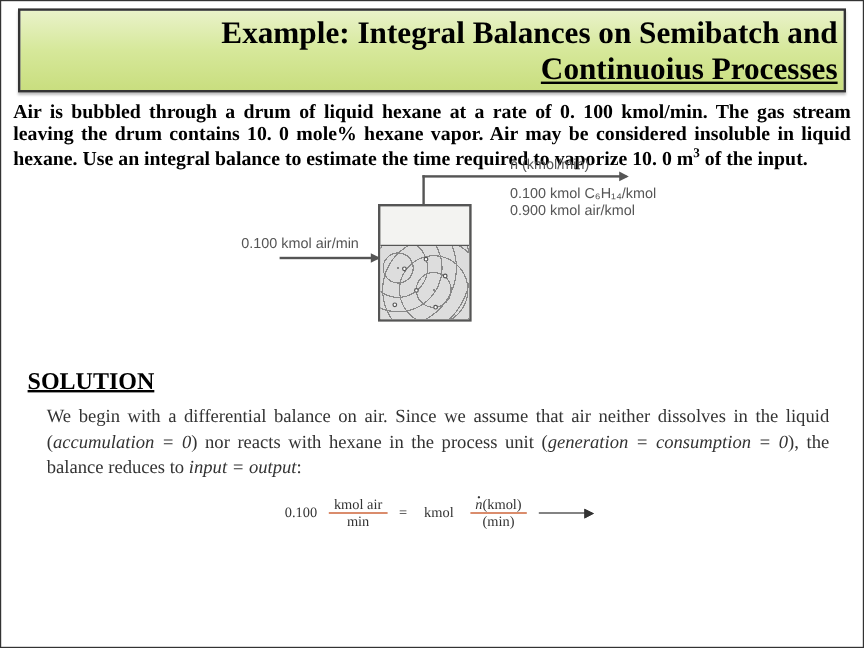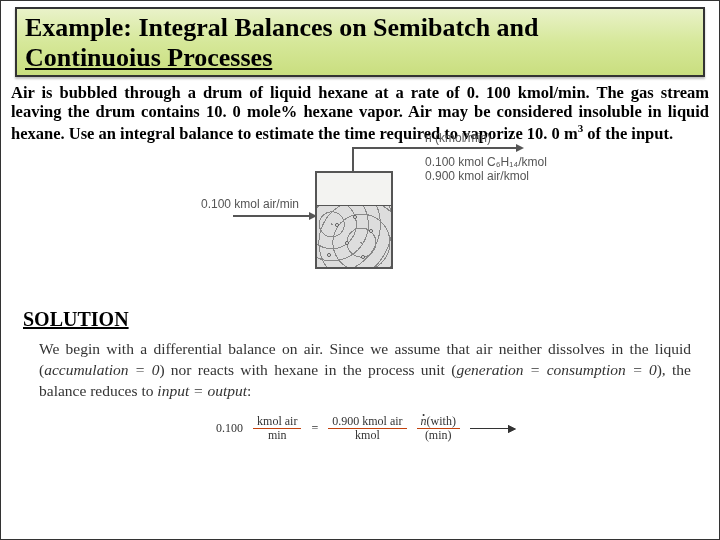--- a/index.html
+++ b/index.html
@@ -11,22 +11,22 @@
     color: #000;
     position: relative;
     overflow: hidden;
     border: 1px solid #333;
   }
   .title-box {
     margin: 6px auto 0 auto;
     width: 690px;
     border: 2px solid #333;
     background: linear-gradient(#e9f2c9, #d6e89a, #c9de7f);
-    text-align: left;
-    padding: 4px 24px 2px 8px;
+    text-align: right;
+    padding: 4px 5px 2px 8px;
     box-shadow: 0 2px 2px rgba(0,0,0,0.25);
   }
   .title-box h1 {
     font-size: 26px;
     font-weight: bold;
     line-height: 1.15;
   }
   .title-box .line2 { text-decoration: underline; }
   .problem {
     padding: 6px 10px 4px 10px;
@@ -190,22 +190,21 @@
   </div>
 
   <div class="eqline">
     <span>0.100</span>
     <span class="frac">
       <span class="num">kmol air</span>
       <span class="den">min</span>
     </span>
     <span>=</span>
     <span class="frac">
-      <span class="num">0.900 kmol air</span>
       <span class="den">kmol</span>
     </span>
     <span class="frac">
-      <span class="num"><span class="dotvar ital">n</span><span>(with)</span></span>
+      <span class="num"><span class="dotvar ital">n</span><span>(kmol)</span></span>
       <span class="den">(min)</span>
     </span>
     <span class="arrow-long"></span>
   </div>
 </div>
 
 </body></html>

